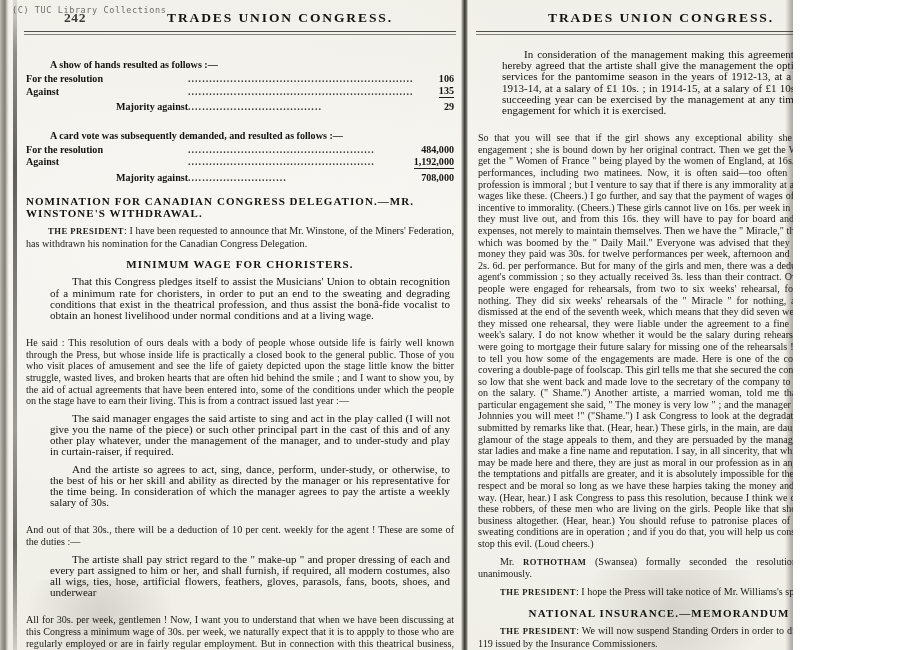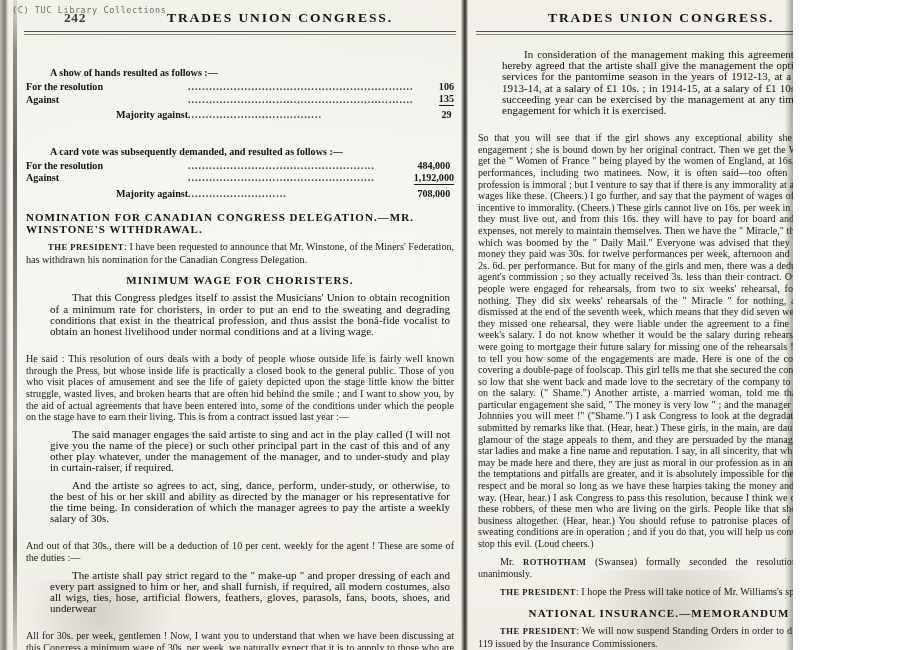--- a/index.html
+++ b/index.html
@@ -156,21 +156,21 @@
   .heading-sc.wide { letter-spacing: 1.05px; margin-top: 11px; }
 
   .sc {
     font-size: 8.6px;
     letter-spacing: .5px;
     font-weight: 700;
     text-transform: uppercase;
   }
 
   
-  .vote-block { margin-top: 24px; }
+  .vote-block { margin-top: 16px; }
   .vote-intro {
     font-size: 10.1px;
     line-height: 12px;
     padding-left: 24px;
     font-weight: 700;
   }
   .vote-table {
     width: 100%;
     border-collapse: collapse;
     margin-top: 2px;
@@ -186,21 +186,21 @@
   .vt-leader {
     width: auto;
     overflow: hidden;
     white-space: nowrap;
     color: #3a382f;
     letter-spacing: 1px;
     font-size: 9px;
     padding: 0 4px 1px 4px;
   }
   .vt-num {
-    text-align: center;
+    text-align: right;
     white-space: nowrap;
     width: 1px;
     padding-left: 6px;
   }
   .vt-majority .vt-label { padding-left: 90px; }
   .vt-sum-line td {
     padding: 0;
     height: 3px;
   }
   .vt-sum-line .vt-num-rule {

